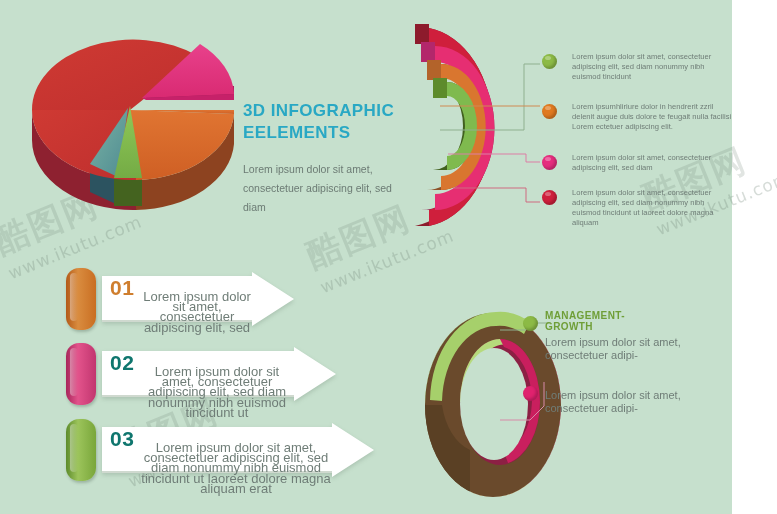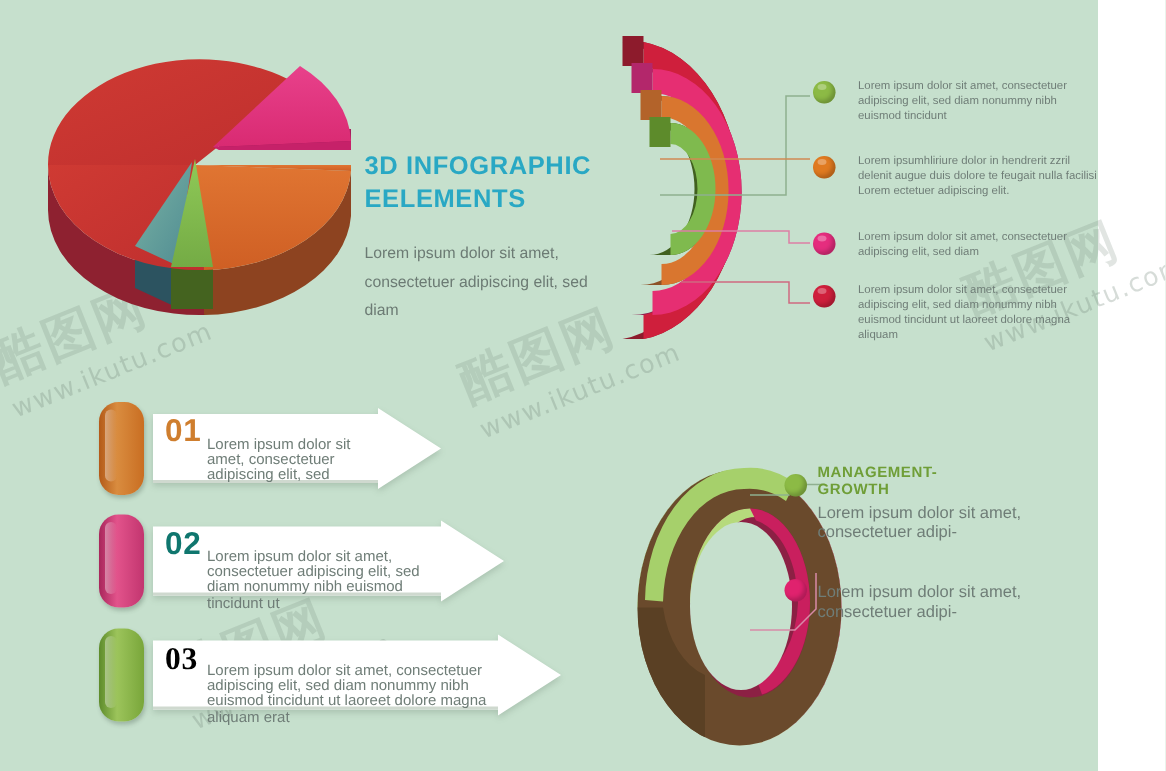--- a/index.html
+++ b/index.html
@@ -38,21 +38,21 @@
     margin:0;font-size:17px;line-height:22px;font-weight:700;
     color:#29a8c4;letter-spacing:0.4px;
     font-family:"Liberation Sans", sans-serif;
     text-transform:uppercase;
   }
   .headline p{
     margin:16px 0 0 0;font-size:10.5px;line-height:19px;color:#6c7b74;
   }
 
   
-  .body-copy{font-size:10px;line-height:10.2px;color:#6f7d77;}
+  .body-copy{font-size:13px;line-height:10.2px;color:#6f7d77;text-align:center;}
 
   
   .legend-right{position:absolute;left:540px;top:52px;width:195px;}
   .legend-item{position:relative;margin-bottom:9px;padding-left:32px;min-height:34px;}
   .legend-dot{
     position:absolute;left:2px;top:2px;width:15px;height:15px;border-radius:50%;
     box-shadow:inset -2px -2px 3px rgba(0,0,0,.22);
   }
   .legend-dot:after{
     content:"";position:absolute;left:3px;top:2px;width:6px;height:4px;border-radius:50%;
@@ -246,21 +246,21 @@
     <div class="step-num" style="color:#0f766e;">02</div>
     <div class="step-text body-copy" style="width:158px;">Lorem ipsum dolor sit amet, consectetuer adipiscing elit, sed diam nonummy nibh euismod tincidunt ut</div>
   </div>
 
   <div class="step" style="left:66px;top:419px;width:280px;">
     <svg class="step-arrow" width="272" height="54" viewBox="0 0 272 54">
       <path d="M0,4 L230,4 L230,0 L272,27 L230,54 L230,50 L0,50 Z" fill="#ffffff"></path>
       <path d="M0,48 L230,48 L230,50 L0,50 Z" fill="#cfd9cf"></path>
     </svg>
     <div class="step-pill" style="background:linear-gradient(to right,#5d8b2b 0%,#9cc45b 40%,#79a63a 100%);"></div>
-    <div class="step-num" style="color:#000000;font-family:Liberation Serif, serif;">03</div>
+    <div class="step-num" style="color:#0f766e;">03</div>
     <div class="step-text body-copy" style="width:196px;">Lorem ipsum dolor sit amet, consectetuer adipiscing elit, sed diam nonummy nibh euismod tincidunt ut laoreet dolore magna aliquam erat</div>
   </div>
 
   <div style="position:absolute;left:408px;top:300px;width:170px;height:214px;">
     <svg width="170" height="214" viewBox="0 0 170 214">
       <defs>
         <linearGradient id="ringGreenOuter" x1="0" y1="0" x2="1" y2="1">
           <stop offset="0%" stop-color="#7fa83c"></stop>
             <stop offset="100%" stop-color="#9ec75d"></stop>
         </linearGradient>

